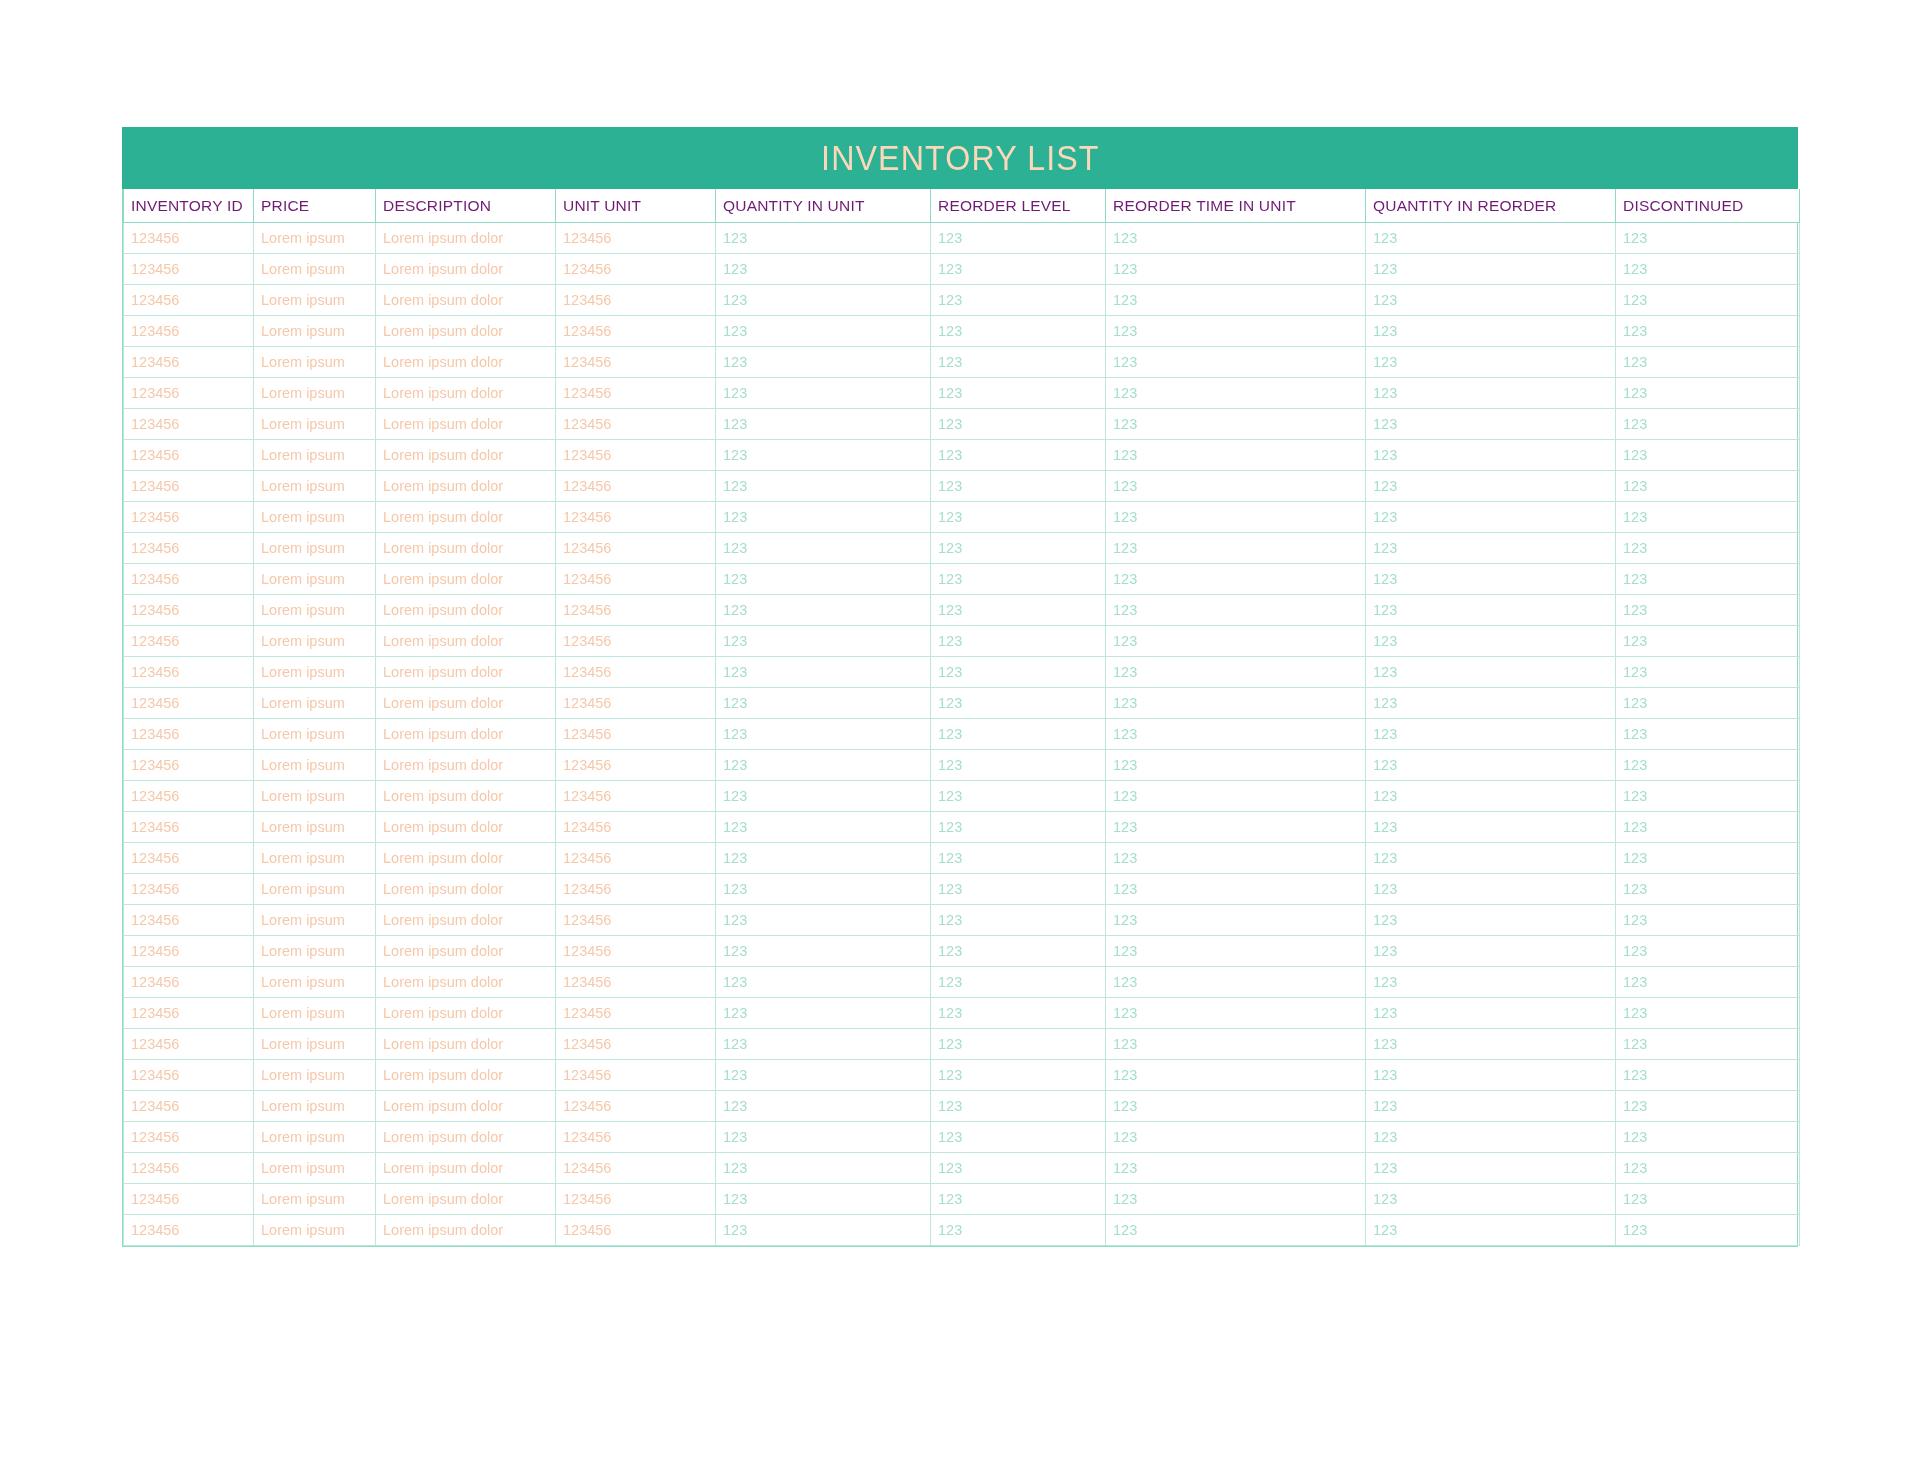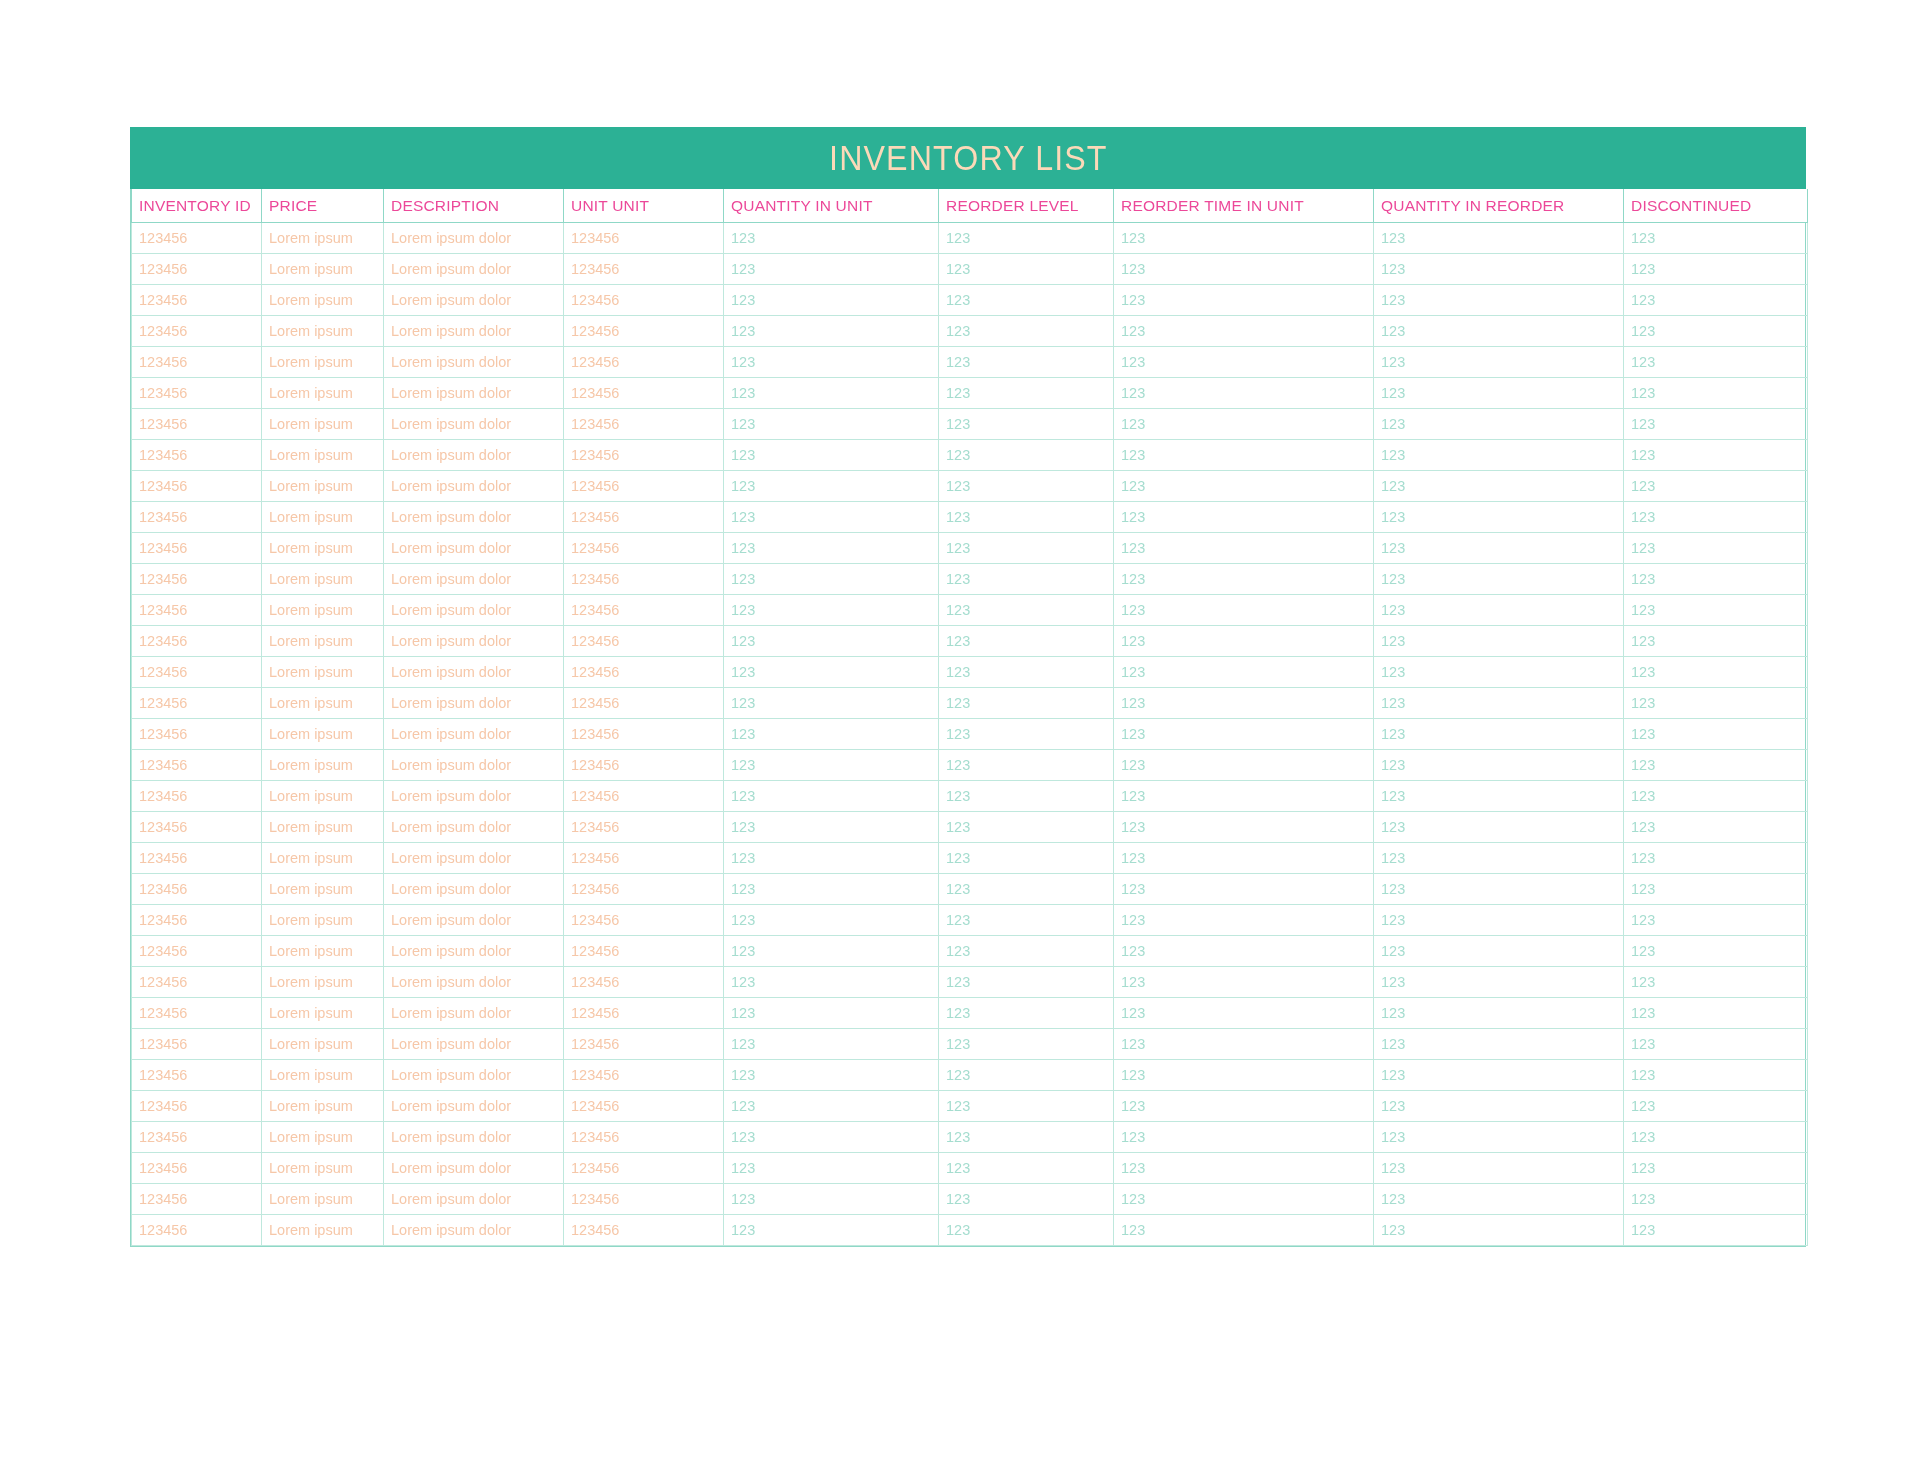--- a/index.html
+++ b/index.html
@@ -15,21 +15,20 @@
     width: 1920px;
     height: 1484px;
     background: #ffffff;
     overflow: hidden;
   }
   .sheet {
     position: absolute;
     left: 122px;
     top: 127px;
     width: 1676px;
-    margin-left: 8px;
   }
   .title-bar {
     background: #2cb195;
     height: 62px;
     display: flex;
     align-items: center;
     justify-content: center;
   }
   .title-bar .title {
     color: #fbd9b8;
@@ -40,21 +39,21 @@
     transform: scaleX(0.92);
     transform-origin: center;
   }
   table.inv {
     border-collapse: collapse;
     width: 100%;
     table-layout: fixed;
   }
   table.inv th {
     background: #ffffff;
-    color: #ec4899;
+    color: #701a75;
     font-size: 15.5px;
     font-weight: 400;
     text-align: left;
     padding: 5px 0 5px 7px;
     border: 1px solid #8fd8c7;
     border-top: none;
     letter-spacing: 0.2px;
     white-space: nowrap;
     font-family: "Liberation Sans Narrow", "Liberation Sans", sans-serif;
     transform: none;

